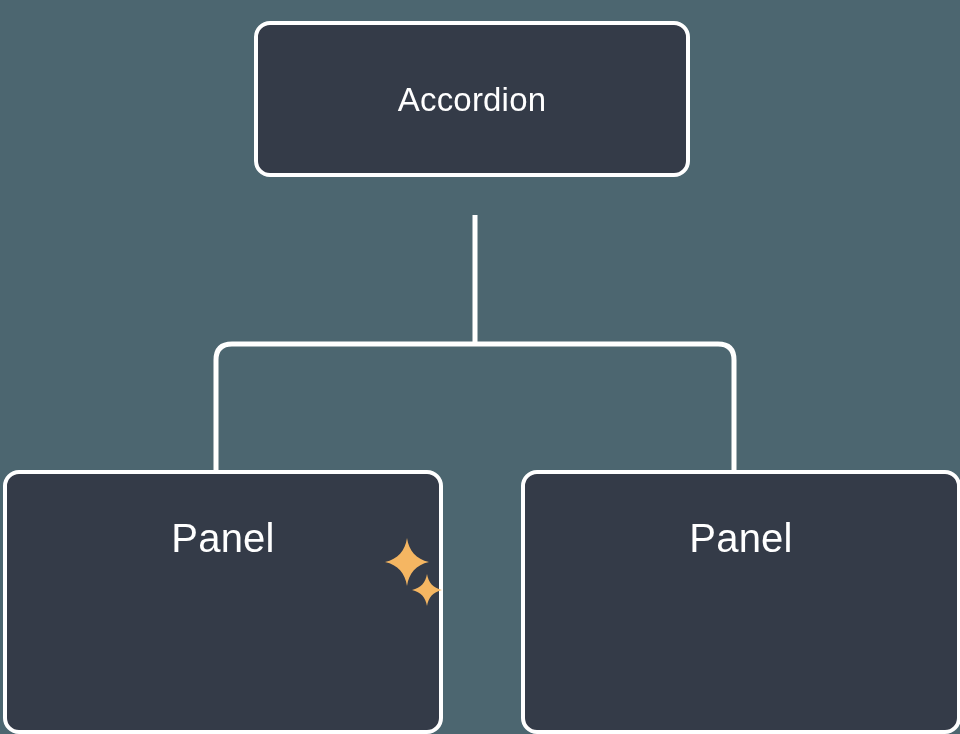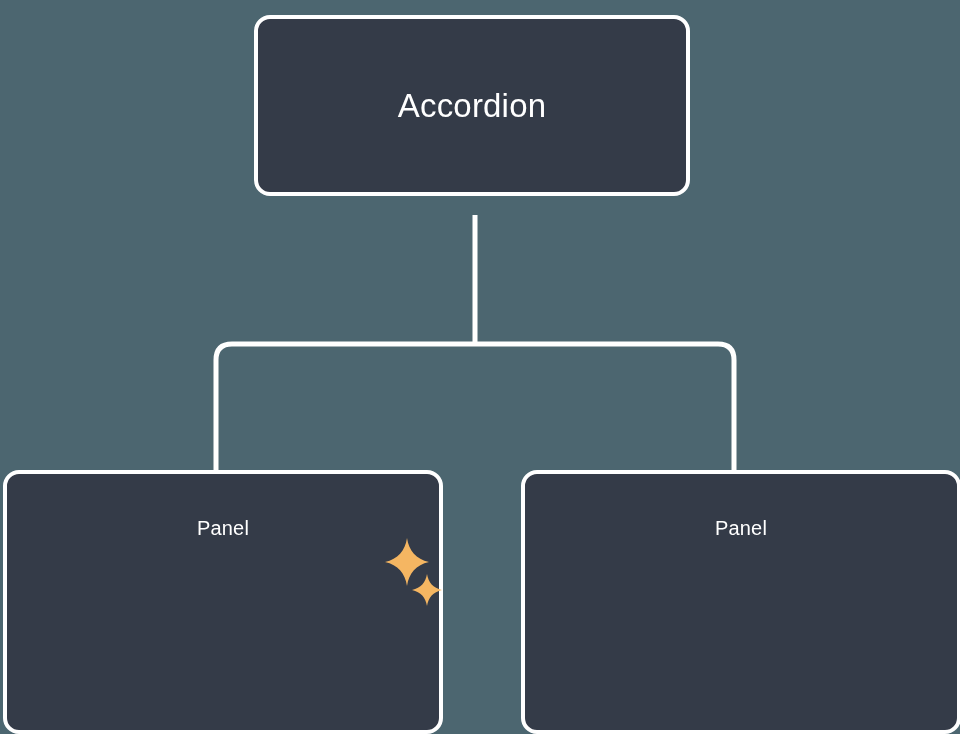--- a/index.html
+++ b/index.html
@@ -34,43 +34,43 @@
     background: #343b48;
     border: 4px solid #ffffff;
     border-radius: 16px;
     display: flex;
     flex-direction: column;
     align-items: center;
   }
 
   .node-root {
     left: 254px;
-    top: 15px;
+    top: 21px;
     width: 436px;
-    height: 181px;
+    height: 156px;
     justify-content: center;
   }
 
   .node-root .node-title {
     font-size: 33px;
   }
 
   .node-panel {
     width: 440px;
     height: 264px;
     top: 470px;
     padding-top: 44px;
   }
 
   .node-panel-left  { left: 3px; }
   .node-panel-right { left: 521px; }
 
   .node-title {
     color: #ffffff;
-    font-size: 20px;
+    font-size: 40px;
     font-weight: 400;
     letter-spacing: .2px;
     line-height: 1;
   }
 
   
   .sparkle {
     position: absolute;
     pointer-events: none;
   }

